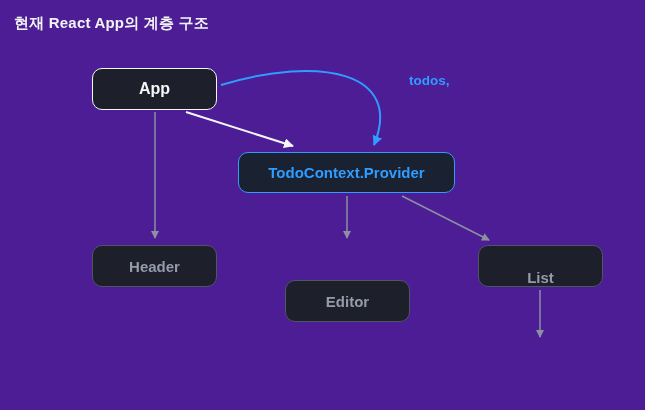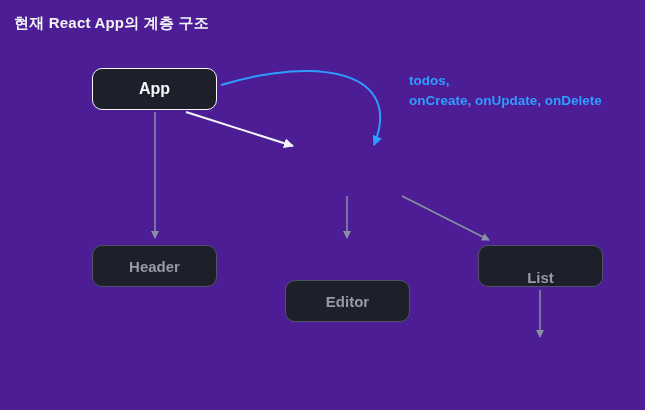--- a/index.html
+++ b/index.html
@@ -107,32 +107,34 @@
 
     <line x1="402" y1="196" x2="489" y2="240" stroke="#8b91a0" stroke-width="1.5" marker-end="url(#arrow-gray)"></line>
 
     <line x1="540" y1="290" x2="540" y2="337" stroke="#8b91a0" stroke-width="1.5" marker-end="url(#arrow-gray)"></line>
   </svg>
 
   <div class="node node-app">
     <span>App</span>
   </div>
 
+  <div class="node node-provider">
+    <span>TodoContext.Provider</span>
+  </div>
 
   <div class="node node-gray node-header">
     <span>Header</span>
   </div>
 
   <div class="node node-gray node-editor">
     <span>Editor</span>
   </div>
 
   <div class="node node-gray node-list">
     <span>List</span>
   </div>
 
 
   <div class="edge-annotation">
     <div>todos,</div>
-    <div>onCreate, onUpdate, onDelete</div>
   </div>
 
 </div>
 
 </body></html>

